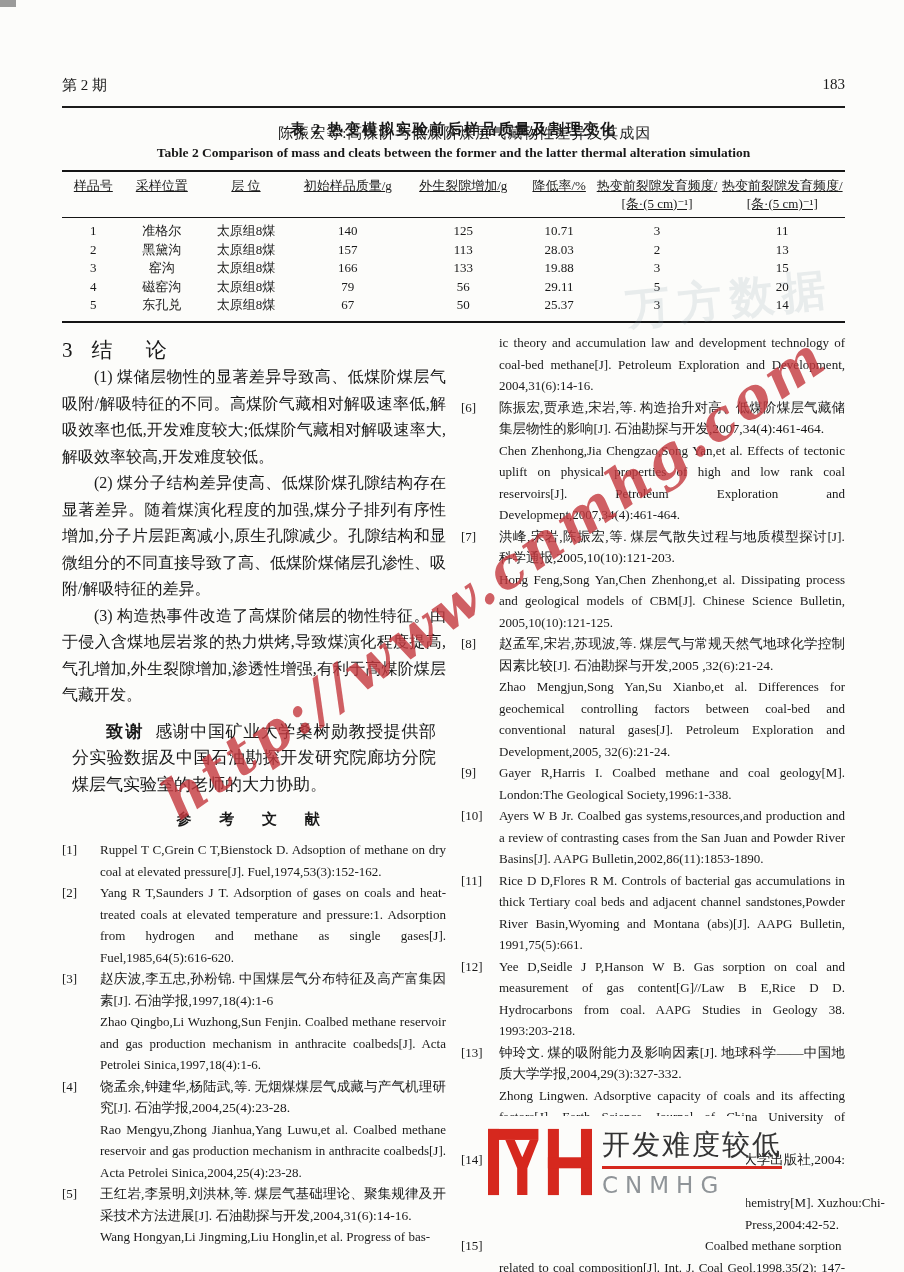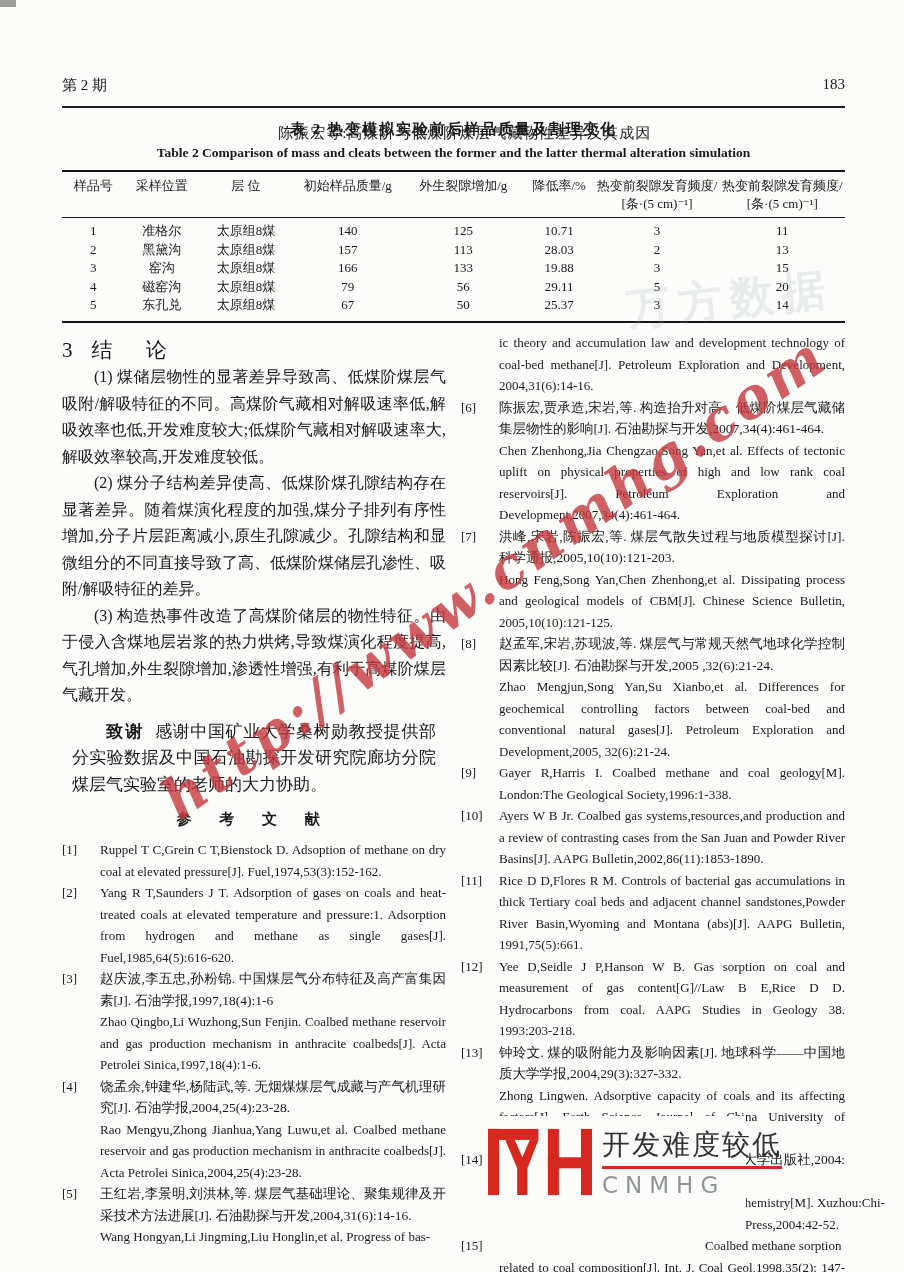--- a/index.html
+++ b/index.html
@@ -21,21 +21,21 @@
 
   
   .cap-zh{position:absolute;left:62px;top:120px;width:783px;text-align:center;
     font-size:15px;font-weight:700;letter-spacing:2px;}
   .cap-en{position:absolute;left:62px;top:145px;width:783px;text-align:center;
     font-size:13.5px;font-weight:700;}
 
   
   .tbl{position:absolute;left:62px;top:170px;width:783px;
     border-top:2.5px solid #151515;border-bottom:2.5px solid #151515;}
-  .tbl .thead{display:flex;border-bottom:1.5px solid #151515;padding:5px 0 4px;}
+  .tbl .thead{display:flex;border-bottom:1.5px solid #151515;padding:5px 0 4px;text-decoration:underline;}
   .tbl .th{font-size:13px;text-align:center;line-height:18px;}
   .tbl .tbody{padding:4px 0 6px;}
   .tbl .tr{display:flex;}
   .tbl .td{font-size:13px;text-align:center;line-height:18.5px;}
   .c1{width:8%;}  .c2{width:9.5%;} .c3{width:12%;} .c4{width:14%;}
   .c5{width:15.5%;} .c6{width:9%;} .c7{width:16%;} .c8{width:16%;}
 
   
   .cols{position:absolute;left:62px;top:332px;width:783px;display:flex;gap:15px;}
   .col{width:384px;}

